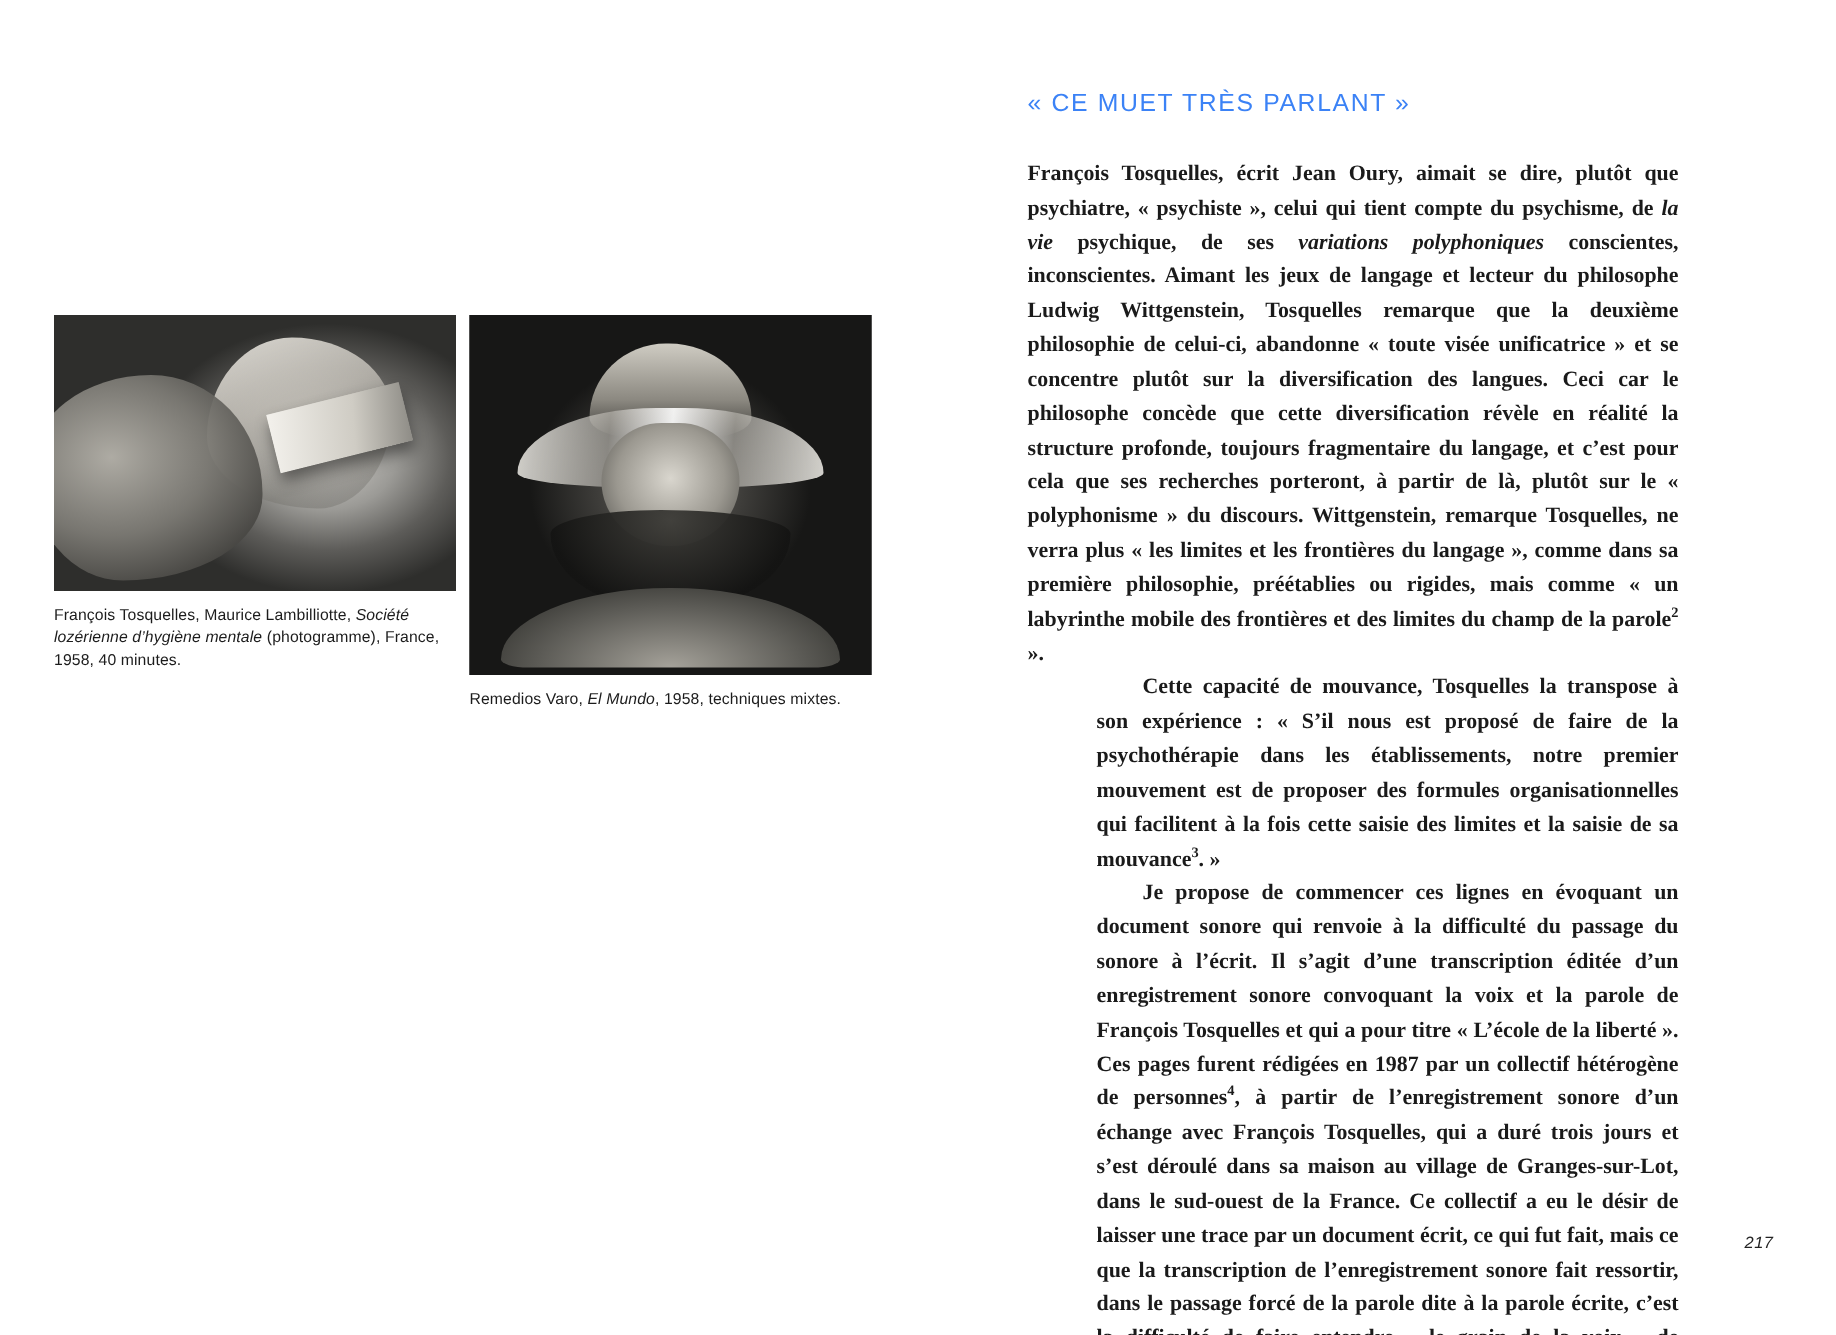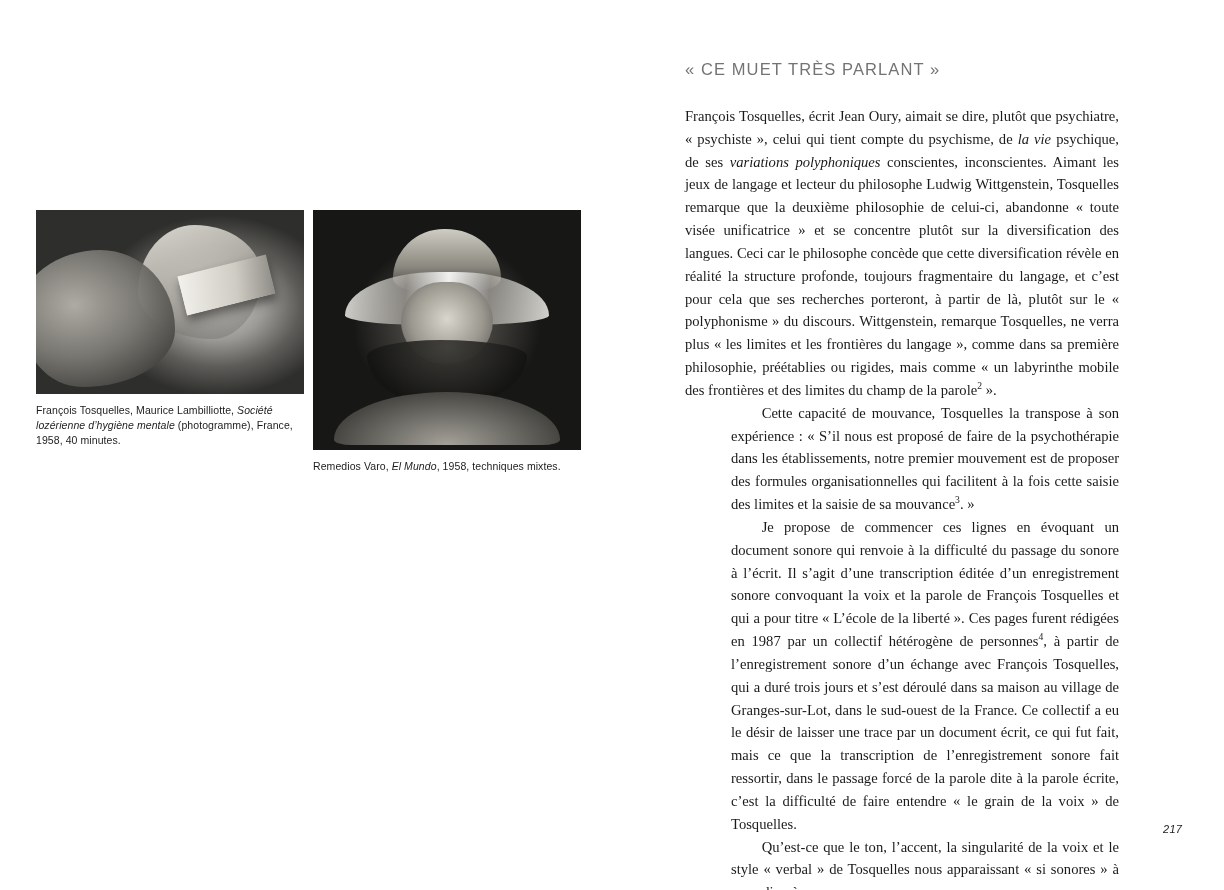--- a/index.html
+++ b/index.html
@@ -149,36 +149,37 @@
     position: absolute;
     left: 685px;
     top: 60px;
     width: 434px;
   }
   .article-title {
     font-family: "Liberation Sans", sans-serif;
     font-size: 16.5px;
     letter-spacing: 1.1px;
     font-weight: 400;
-    color: #737373;
+    color: #3b82f6;
     margin: 0 0 26px 0;
   }
   .source-note {
     font-size: 14.2px;
     line-height: 1.52;
     margin: 0 0 46px 0;
   }
   .source-note i { font-style: italic; }
   .body-text p {
     font-size: 14.6px;
     line-height: 1.565;
     margin: 0;
     text-align: justify;
     text-justify: inter-word;
     hyphens: manual;
+    font-weight: bold;
   }
   .body-text p + p { text-indent: 2.1em; margin-left: 46px; }
   .body-text i { font-style: italic; }
   sup { font-size: 0.66em; vertical-align: super; line-height: 0; }
 
   .folio {
     position: absolute;
     left: 1163px;
     top: 823px;
     font-family: "Liberation Sans", sans-serif;

